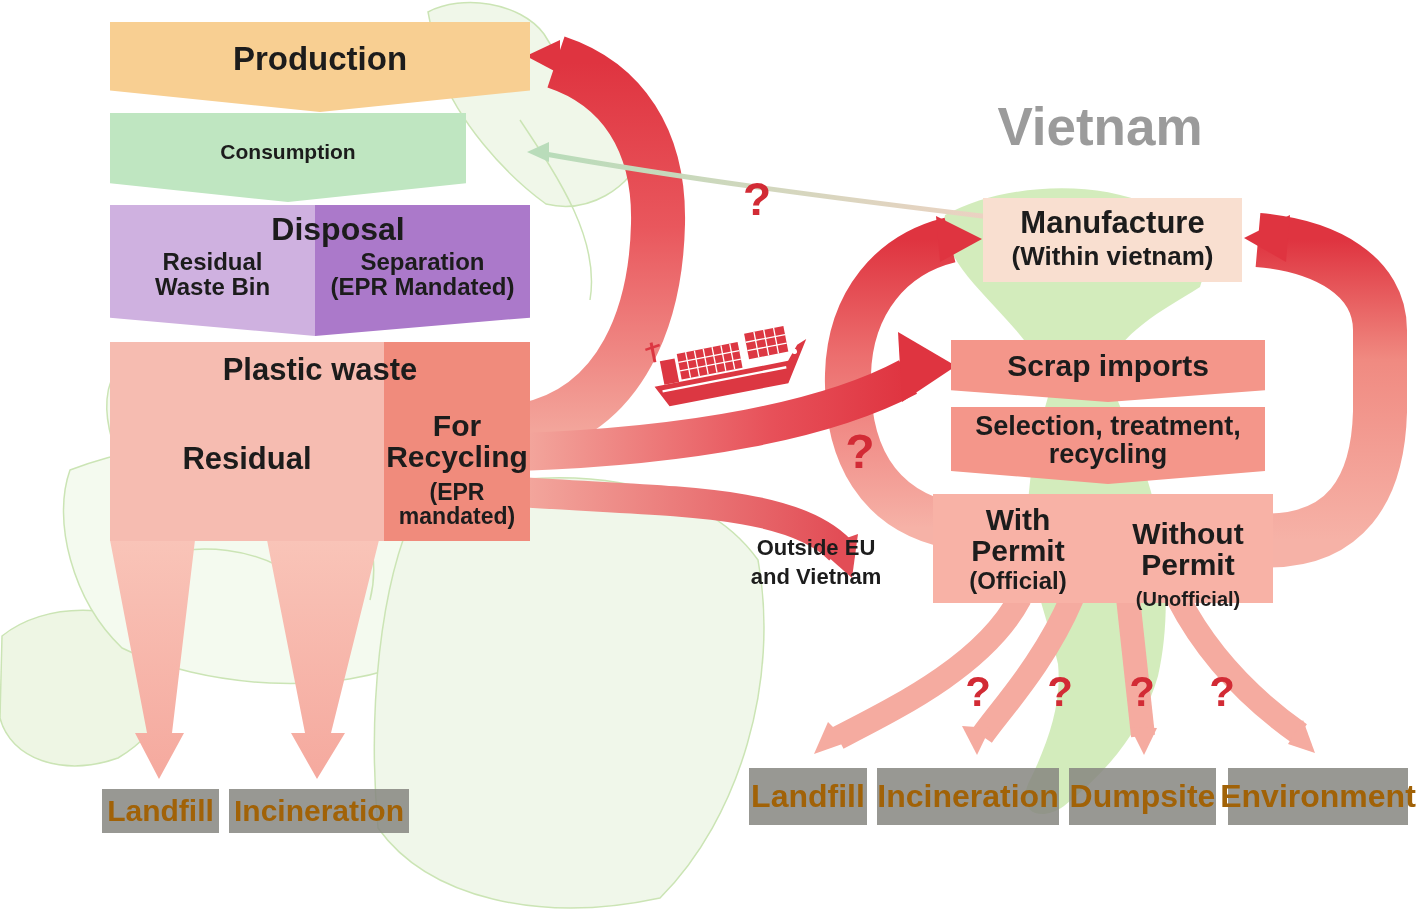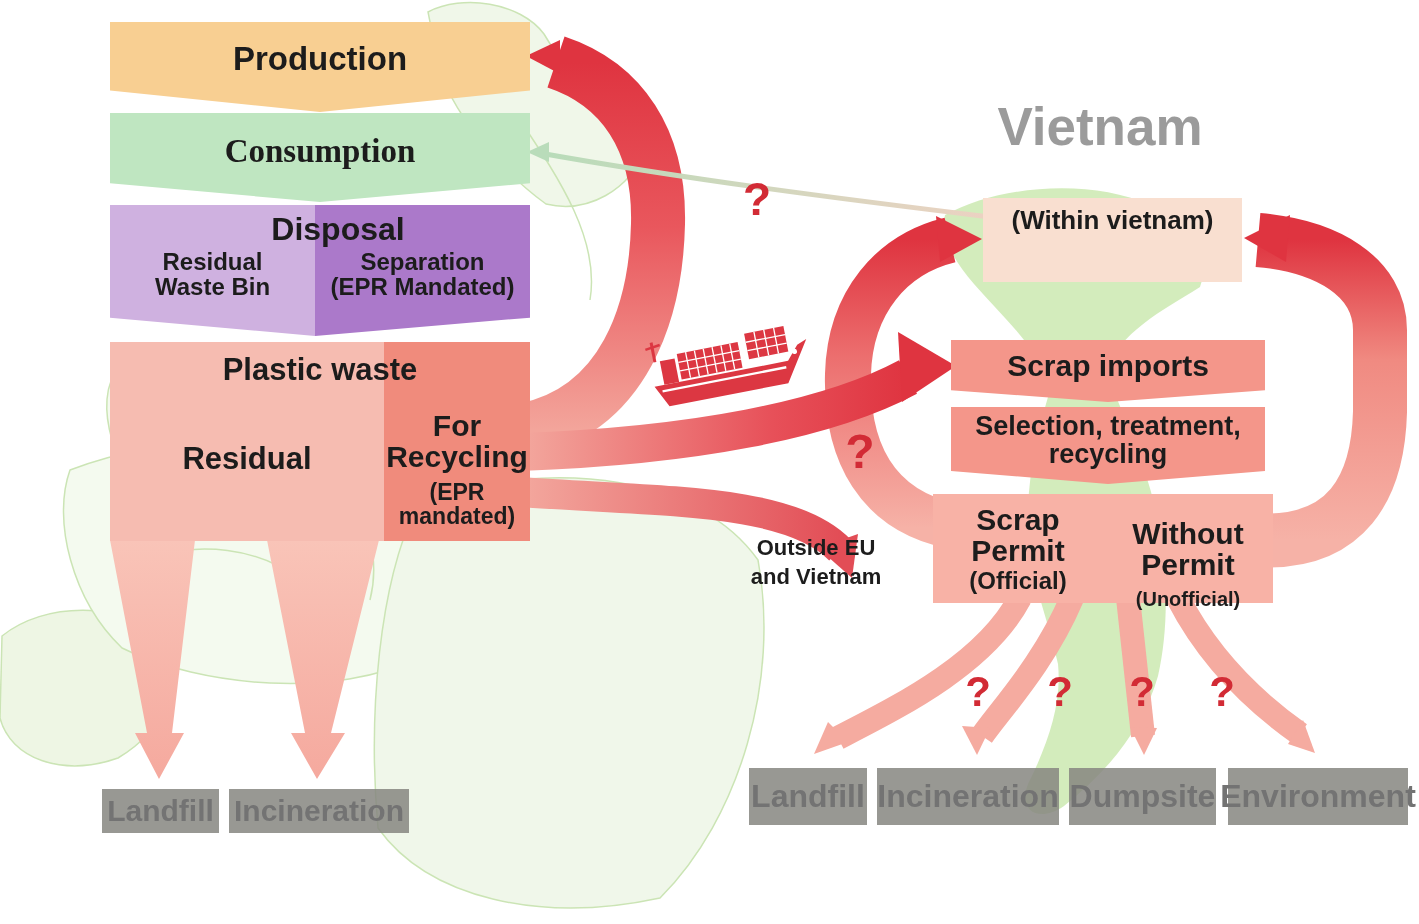--- a/index.html
+++ b/index.html
@@ -14,21 +14,21 @@
   .ctr{display:flex;align-items:center;justify-content:center;text-align:center;}
   .col{display:flex;flex-direction:column;align-items:center;justify-content:flex-start;text-align:center;}
   .bold{font-weight:700;color:var(--text,#1c1c1c);}
   
   .chev-prod{clip-path:polygon(0 0,100% 0,100% 76%,50% 100%,0 76%);}
   .chev-cons{clip-path:polygon(0 0,100% 0,100% 79%,50% 100%,0 79%);}
   .chev-disp-l{clip-path:polygon(0 0,100% 0,100% 100%,0 86%);}
   .chev-disp-r{clip-path:polygon(0 0,100% 0,100% 86%,0 100%);}
   .chev-scrap{clip-path:polygon(0 0,100% 0,100% 81%,50% 100%,0 81%);}
   .chev-sel{clip-path:polygon(0 0,100% 0,100% 83%,50% 100%,0 83%);}
-  .gray-box{background:rgba(134,134,128,0.85);color:#737373;font-weight:700;}
+  .gray-box{background:rgba(134,134,128,0.85);color:#a16207;font-weight:700;}
   .qmark{color:var(--qred,#d22b35);font-weight:700;z-index:2;text-align:center;}
   .region-label{color:var(--label_gray,#9b9b9b);font-weight:700;z-index:2;}
   .line{line-height:1.04;}
 </style>
 </head>
 <body>
 
 <div id="stage">
 
 <svg class="layer" width="1419" height="924" viewBox="0 0 1419 924">
@@ -139,21 +139,21 @@
     <line x1="7" y1="-8" x2="7" y2="12" stroke="#dc3742" stroke-width="3"></line>
     <line x1="0" y1="-2" x2="15" y2="-4" stroke="#dc3742" stroke-width="2.5"></line>
     <circle cx="146" cy="28" r="2.6" fill="#fff"></circle>
   </g>
 </svg>
 
 <div class="abs z1 chev-prod ctr bold" style="left:110px;top:22px;width:420px;height:90px;background:var(--production_fill);font-size:33px;padding-bottom:16px;">
   <span>Production</span>
 </div>
 
-<div class="abs z1 chev-cons ctr bold" style="left:110px;top:113px;width:420px;height:89px;background:var(--consumption_fill);font-size:33px;padding-bottom:12px;font-family:Liberation Serif, serif;">
+<div class="abs z1 chev-cons ctr bold" style="left:110px;top:113px;width:356px;height:89px;background:var(--consumption_fill);font-size:21px;padding-bottom:12px;">
   <span>Consumption</span>
 </div>
 
 <div class="abs z1 chev-disp-l" style="left:110px;top:205px;width:205px;height:131px;background:var(--disposal_light);"></div>
 <div class="abs z1 chev-disp-r" style="left:315px;top:205px;width:215px;height:131px;background:var(--disposal_dark);"></div>
 <div class="abs z2 bold" style="left:110px;top:211px;width:420px;font-size:32px;text-align:center;padding-left:36px;">
   <span>Disposal</span>
 </div>
 <div class="abs z2 col bold line" style="left:110px;top:250px;width:205px;font-size:24px;">
   <span>Residual</span>
@@ -196,37 +196,38 @@
 </div>
 <div class="abs qmark" style="left:840px;top:424px;width:40px;font-size:48px;">
   <span>?</span>
 </div>
 
 <div class="abs region-label" style="left:975px;top:96px;width:250px;font-size:53px;text-align:center;">
   <span>Vietnam</span>
 </div>
 
 <div class="abs z1 col" style="left:983px;top:198px;width:259px;height:84px;background:var(--manufacture_fill);padding-top:7px;">
+  <span class="bold" style="font-size:31px;">Manufacture</span>
   <span class="bold" style="font-size:26px;">(Within vietnam)</span>
 </div>
 
 <div class="abs z1 chev-scrap" style="left:951px;top:340px;width:314px;height:62px;background:var(--banner_fill);"></div>
 <div class="abs z2 bold" style="left:951px;top:349px;width:314px;font-size:30px;text-align:center;">
   <span>Scrap imports</span>
 </div>
 
 <div class="abs z1 chev-sel" style="left:951px;top:407px;width:314px;height:77px;background:var(--banner_fill);"></div>
 <div class="abs z2 col bold line" style="left:951px;top:412px;width:314px;font-size:27px;">
   <span>Selection, treatment,</span>
   <span>recycling</span>
 </div>
 
 <div class="abs z1" style="left:933px;top:494px;width:340px;height:109px;background:var(--permit_fill);display:flex;">
   <div class="col line" style="width:50%;padding-top:10px;">
-    <span class="bold" style="font-size:30px;">Scrap</span>
+    <span class="bold" style="font-size:30px;">With</span>
     <span class="bold" style="font-size:30px;">Permit</span>
     <span class="bold" style="font-size:24px;margin-top:3px;">(Official)</span>
   </div>
   <div class="col line" style="width:50%;padding-top:24px;">
     <span class="bold" style="font-size:30px;">Without</span>
     <span class="bold" style="font-size:30px;">Permit</span>
     <span class="bold" style="font-size:20px;margin-top:9px;">(Unofficial)</span>
   </div>
 </div>
 

